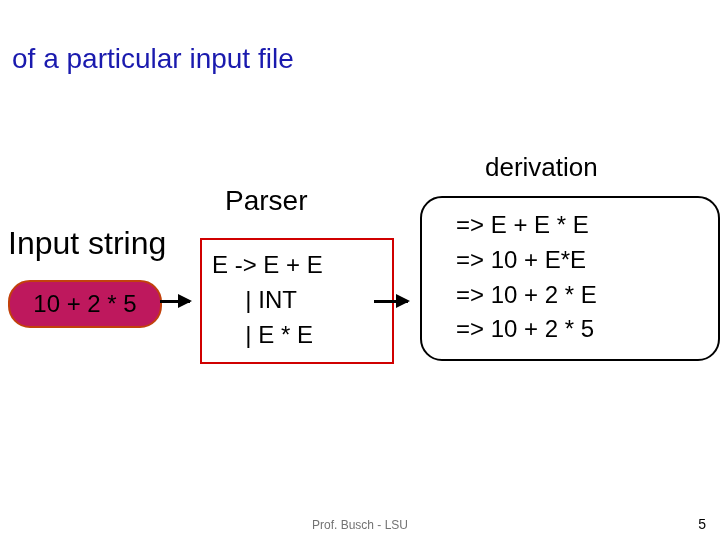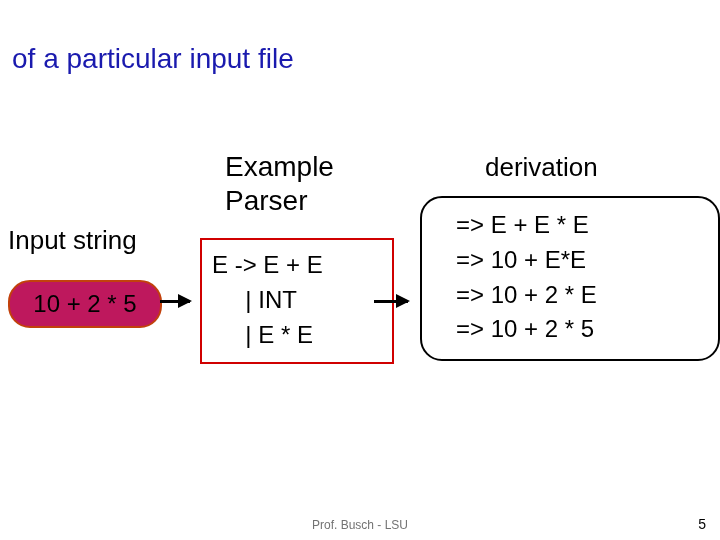--- a/index.html
+++ b/index.html
@@ -18,21 +18,21 @@
     left: 12px;
     top: 6px;
     font-size: 28px;
     line-height: 1.25;
     color: #1a1aae;
   }
   .input-label {
     position: absolute;
     left: 8px;
     top: 225px;
-    font-size: 26px;
+    font-size: 32px;
     color: #000;
   }
   .input-box {
     position: absolute;
     left: 8px;
     top: 280px;
     width: 150px;
     height: 44px;
     border: 2px solid #c2410c;
     border-radius: 22px;
@@ -126,21 +126,21 @@
   <span>of a particular input file</span>
 </div>
 
 <div class="input-label">Input string</div>
 
 <div class="input-box">
   <span>10 + 2 * 5</span>
 </div>
 
 <div class="parser-title">
-  <span>Example</span><br>
+  <br>
   <span>Parser</span>
 </div>
 
 <div class="grammar-box">
   <div class="grammar-line">E -&gt; E + E</div>
   <div class="grammar-line">     | INT</div>
   <div class="grammar-line">     | E * E</div>
 </div>
 
 <div class="deriv-title">derivation</div>

